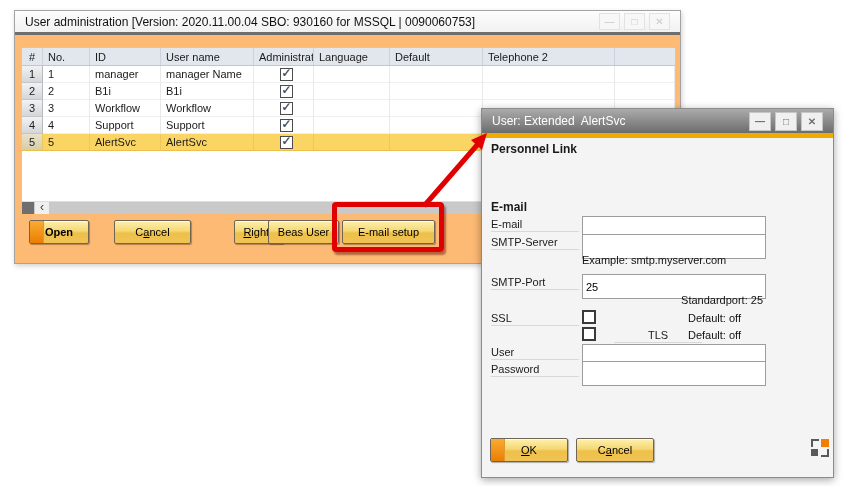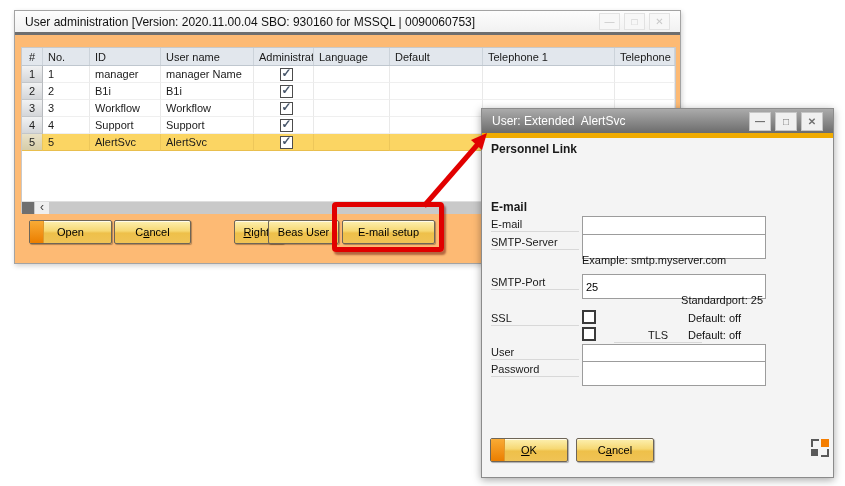--- a/index.html
+++ b/index.html
@@ -46,21 +46,21 @@
   
   .b1-btn { position:absolute; height:24px; border:1px solid #6e6557; border-radius:2px;
             background:linear-gradient(#fdf0b0 0%, #f6d873 45%, #eec04a 55%, #f0c355 100%);
             box-shadow:inset 0 1px 0 rgba(255,255,255,.75), 1px 1px 1px rgba(0,0,0,.3);
             display:flex; align-items:center; justify-content:center; font-size:11px; color:#000;
             overflow:hidden; }
   .b1-btn.primary::before { content:""; position:absolute; left:0; top:0; bottom:0; width:13px;
             background:linear-gradient(#f9ab35,#eb7e00); border-right:1px solid #e09a2e; }
 
   .mw-buttons .b1-btn { top:209px; }
-  #btn-open   { left:14px;  width:83px; }
+  #btn-open   { left:14px;  width:60px;font-weight:bold; }
   #btn-cancel { left:99px;  width:77px; }
   #btn-rights { left:195px; width:50px;margin-left:24px; }
   #btn-beas   { left:253px; width:71px; }
   #btn-email  { left:327px; width:93px; }
 
   
   .dlg { position:absolute; left:481px; top:108px; width:353px; height:370px;
          background:#f4f4f4; border:1px solid #8b8b8b; box-shadow:0 2px 8px rgba(0,0,0,.35); z-index:40; }
   .dlg-titlebar { height:24px; background:linear-gradient(#ababab,#6c6c6c);
                   display:flex; align-items:center; padding:0 10px; }
@@ -118,21 +118,20 @@
 
   <div class="table-wrap">
     <div class="tgrid thead">
       <div class="hc center">#</div>
       <div class="hc">No.</div>
       <div class="hc">ID</div>
       <div class="hc">User name</div>
       <div class="hc">Administrator</div>
       <div class="hc">Language</div>
       <div class="hc">Default</div>
-      <div class="hc">Telephone 1</div>
       <div class="hc">Telephone 2</div>
     </div>
 
     <div class="tgrid trow">
       <div class="c numc">1</div>
       <div class="c">1</div>
       <div class="c">manager</div>
       <div class="c">manager Name</div>
       <div class="c cbcell">
           <span class="cb">

